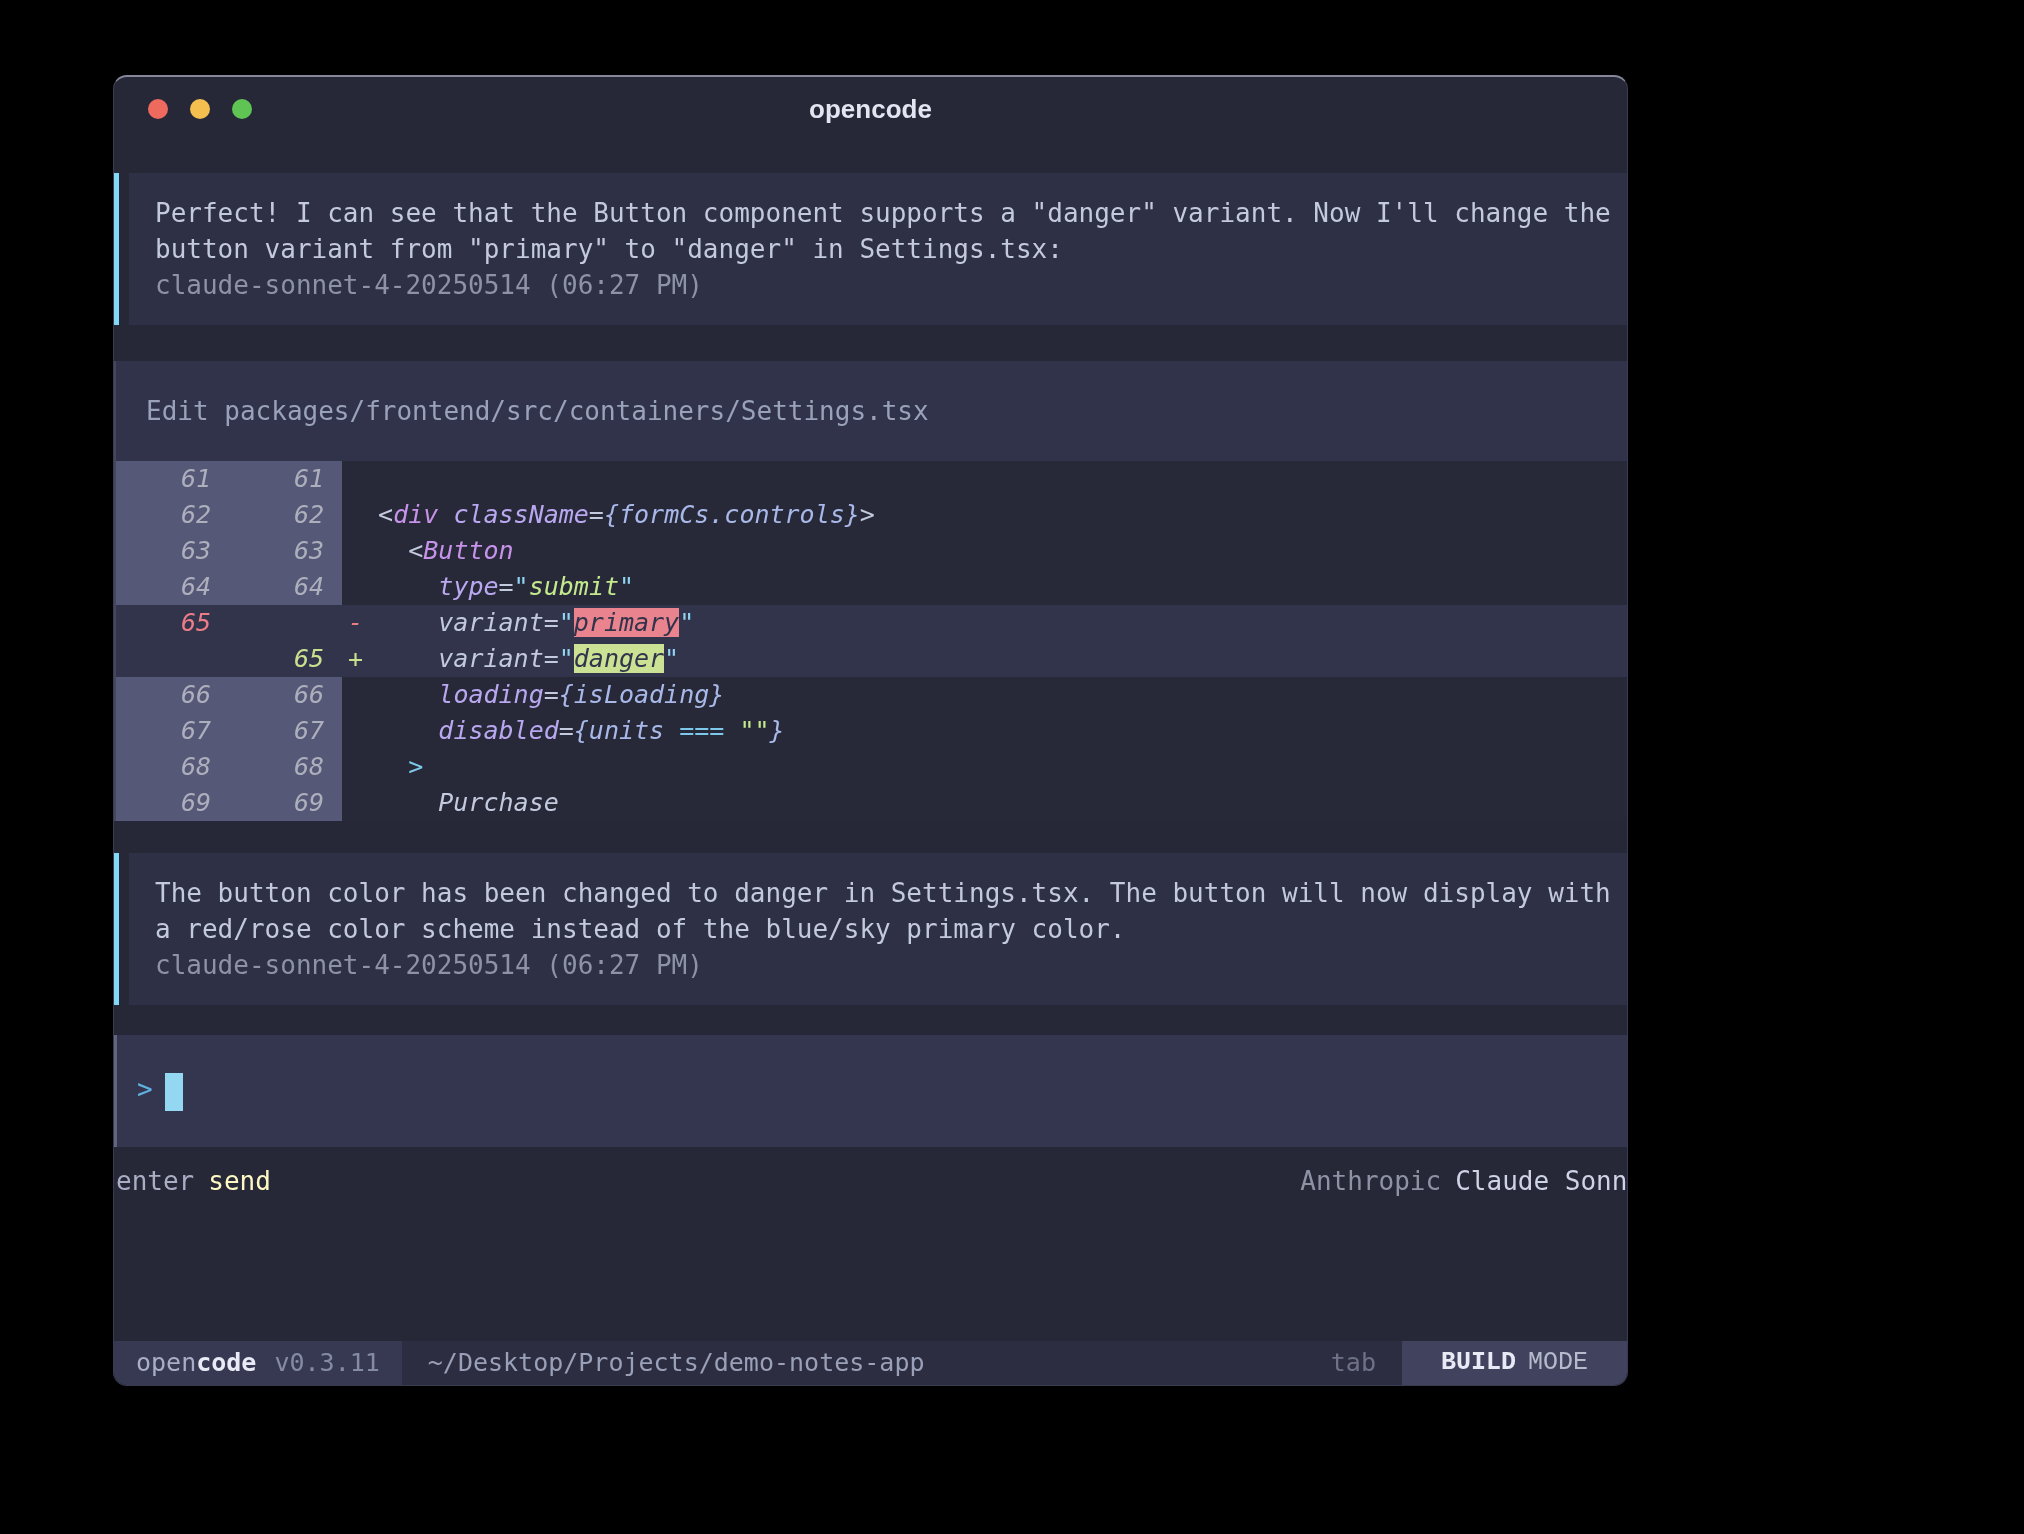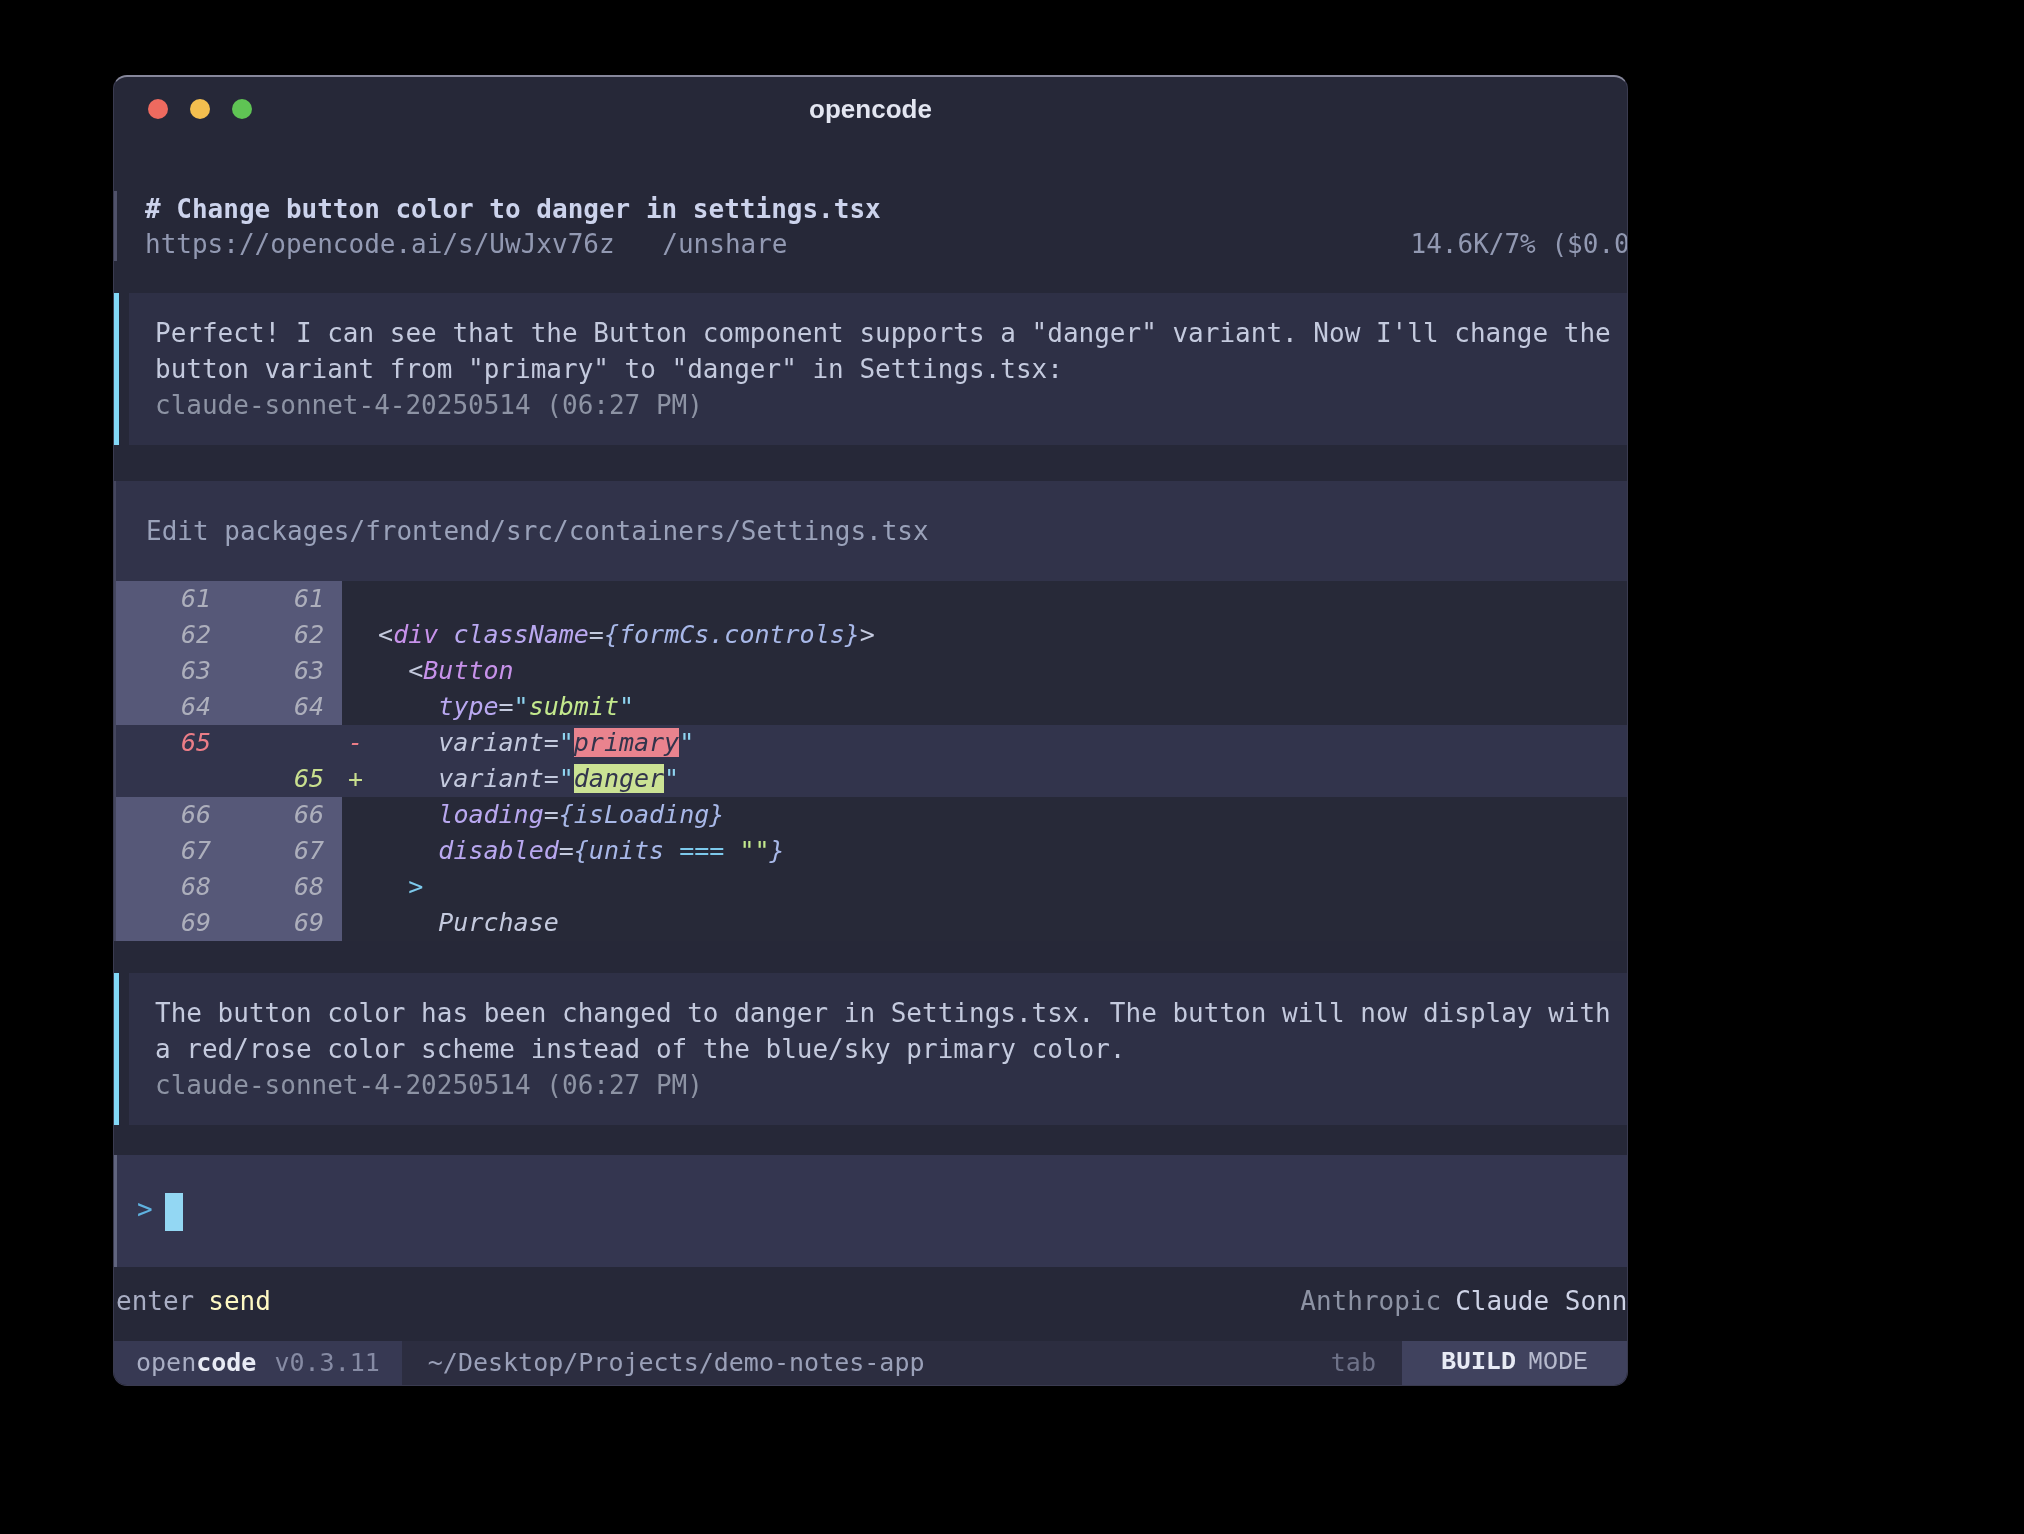--- a/index.html
+++ b/index.html
@@ -77,30 +77,20 @@
     <div class="lights">
       <span class="light red"></span>
       <span class="light yellow"></span>
       <span class="light green"></span>
     </div>
     <span class="win-title">opencode</span>
   </div>
 
   <div class="main">
 
-    <div class="share-header">
-      <div class="sh-title"># Change button color to danger in settings.tsx</div>
-      <div class="sh-meta">
-        <span>
-          <span class="sh-url">https://opencode.ai/s/UwJxv76z</span>
-          <span>/unshare</span>
-        </span>
-        <span>14.6K/7% ($0.07)</span>
-      </div>
-    </div>
 
     <div class="message">
       <div class="msg-bar"></div>
       <div class="msg-body">
         <div class="msg-text">Perfect! I can see that the Button component supports a "danger" variant. Now I'll change the
 button variant from "primary" to "danger" in Settings.tsx:</div>
         <div class="msg-meta">claude-sonnet-4-20250514 (06:27 PM)</div>
       </div>
     </div>
 

